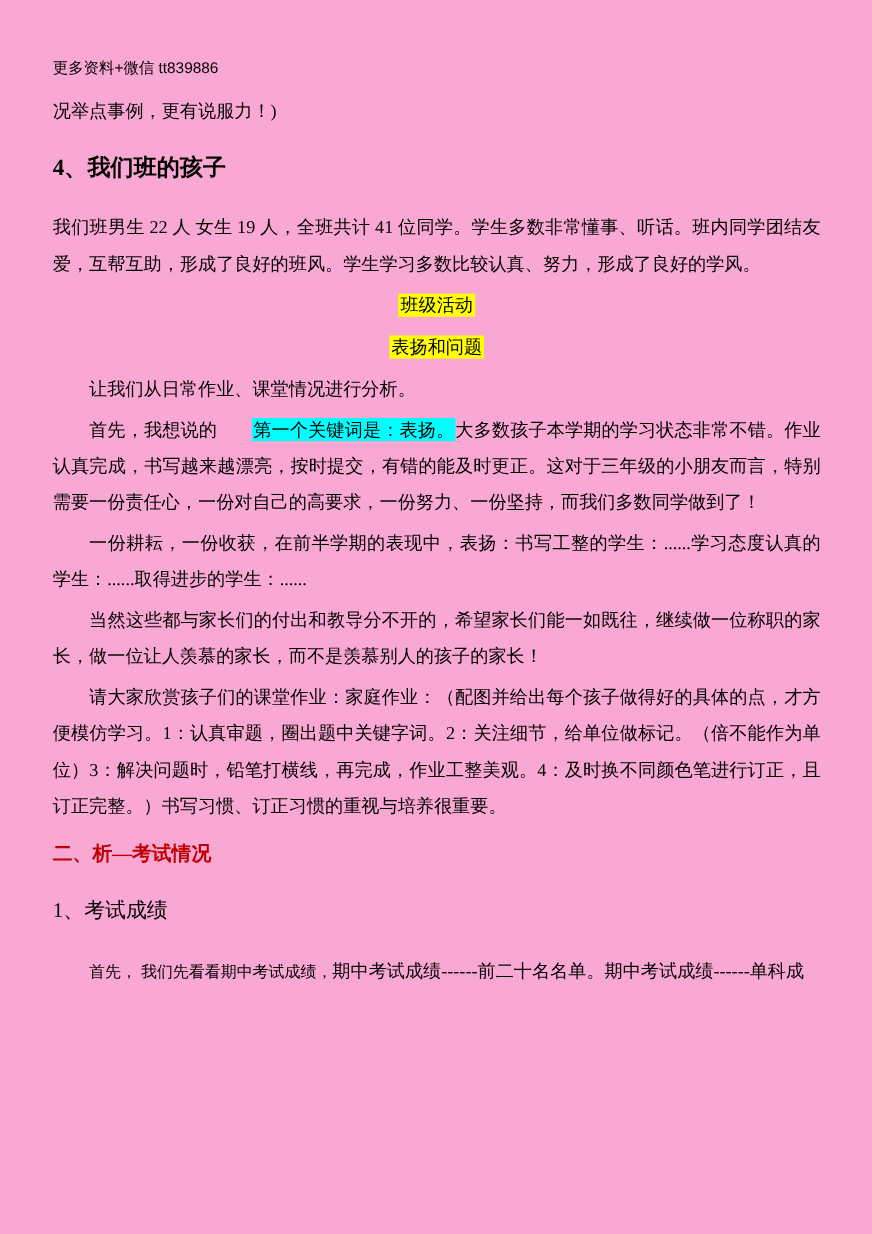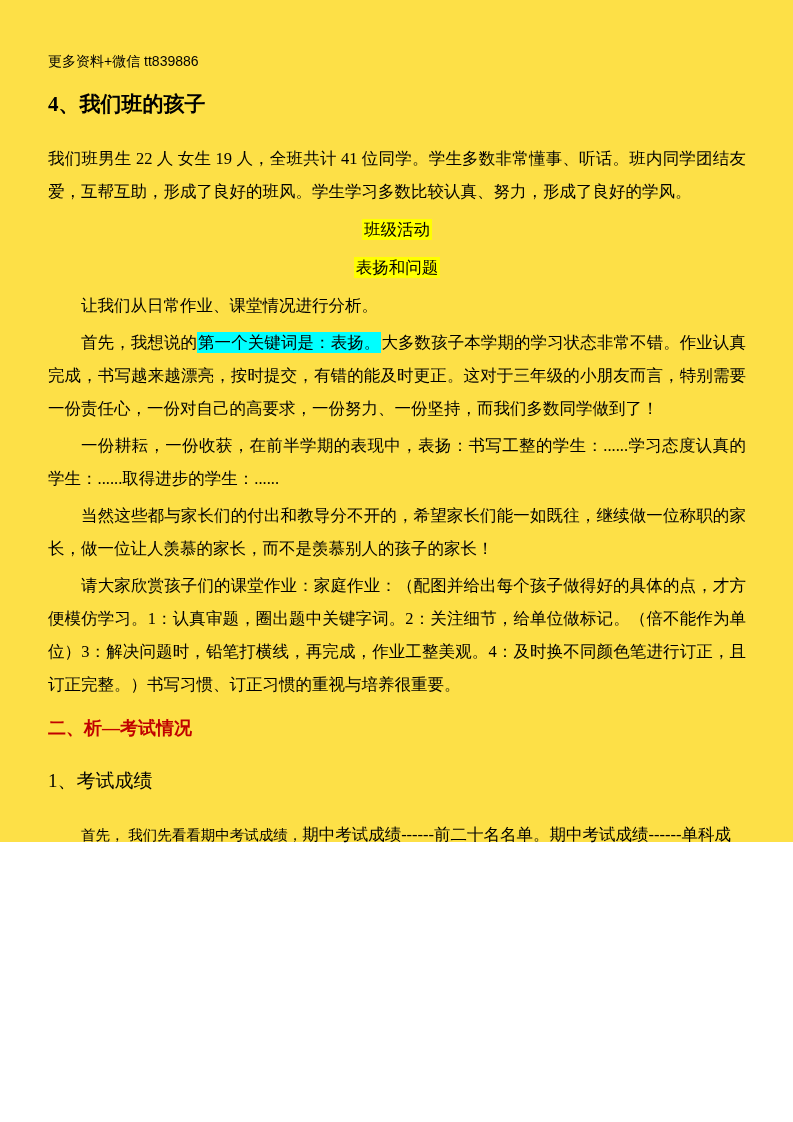--- a/index.html
+++ b/index.html
@@ -7,22 +7,22 @@
   body {
     width: 793px;
     height: 1122px;
     margin: 0 auto;
     font-family: "Liberation Serif", "DejaVu Serif", serif;
     color: #000000;
     overflow: hidden;
   }
   .page {
     width: 793px;
-    height: 842px;
-    background: #fde047;
+    height: 1122px;
+    background: #f9a8d4;
     padding: 52px 47px 40px 48px;
   }
   .watermark {
     font-size: 14px;
     line-height: 18px;
     margin-bottom: 20px;
     font-family: "Liberation Sans", "DejaVu Sans", sans-serif;
   }
   .intro-line {
     font-size: 16.5px;
@@ -48,20 +48,21 @@
     margin: 5px 0 5px 0;
     text-align: center;
   }
   .hl-yellow {
     background: #ffff00;
     padding: 1px 2px;
   }
   .hl-cyan {
     background: #00ffff;
     padding: 1px 1px;
+    margin-left: 32px;
   }
   .h-red {
     color: #c00000;
     font-size: 18px;
     font-weight: bold;
     line-height: 26px;
     margin: 14px 0 26px 0;
   }
   .h-scores {
     font-size: 19px;
@@ -72,20 +73,21 @@
   .seg-small { font-size: 14.5px; }
   .seg-normal { font-size: 16.5px; }
 </style>
 </head>
 <body>
 
 <div class="page">
 
   <div class="watermark">更多资料+微信 tt839886</div>
 
+  <div class="intro-line">况举点事例，更有说服力！)</div>
 
   <div class="h-kids">4、我们班的孩子</div>
 
   <p class="body">我们班男生 22 人  女生 19 人，全班共计 41 位同学。学生多数非常懂事、听话。班内同学团结友爱，互帮互助，形成了良好的班风。学生学习多数比较认真、努力，形成了良好的学风。</p>
 
   <div class="label-line">
     <span class="hl-yellow">班级活动</span>
   </div>
 
 

